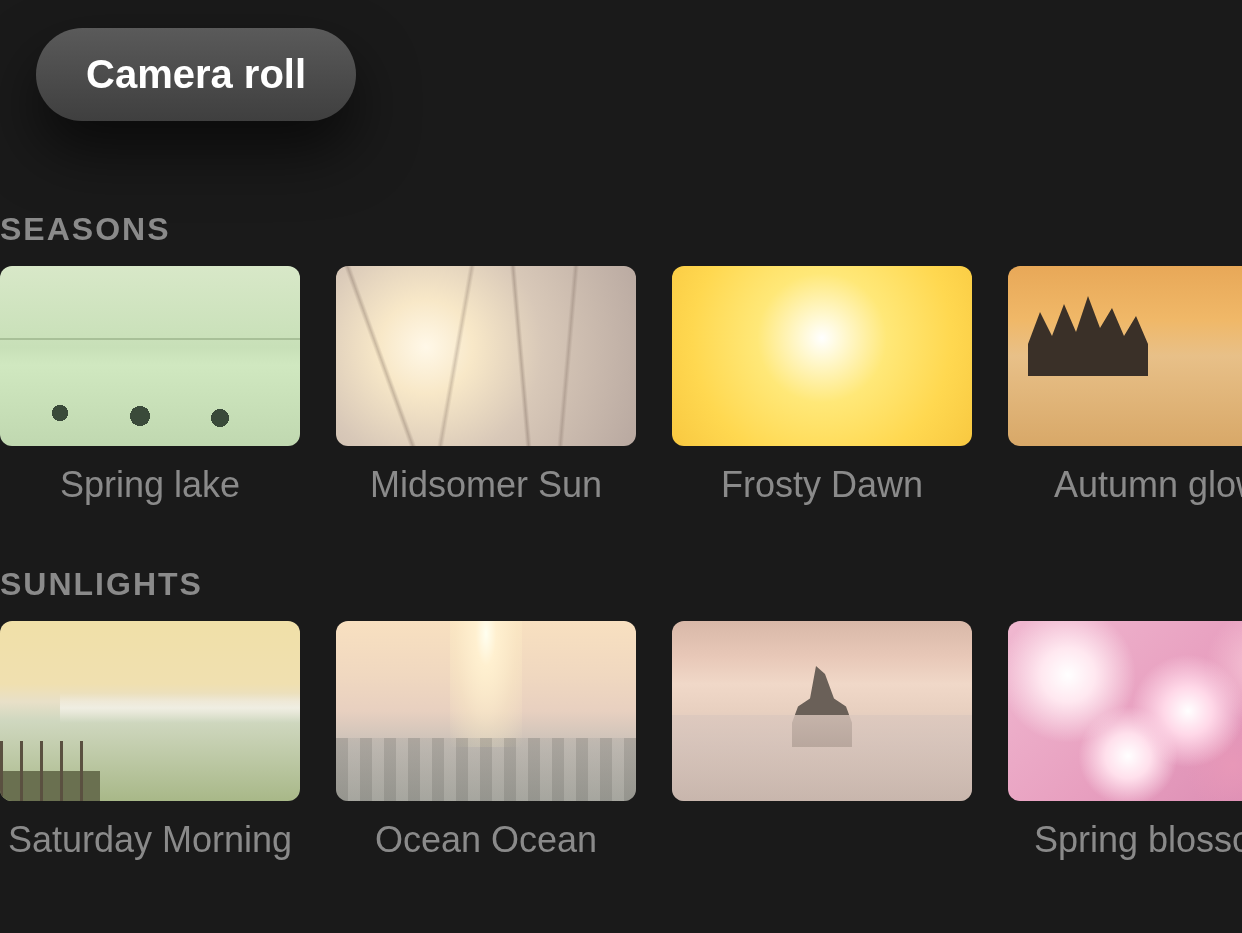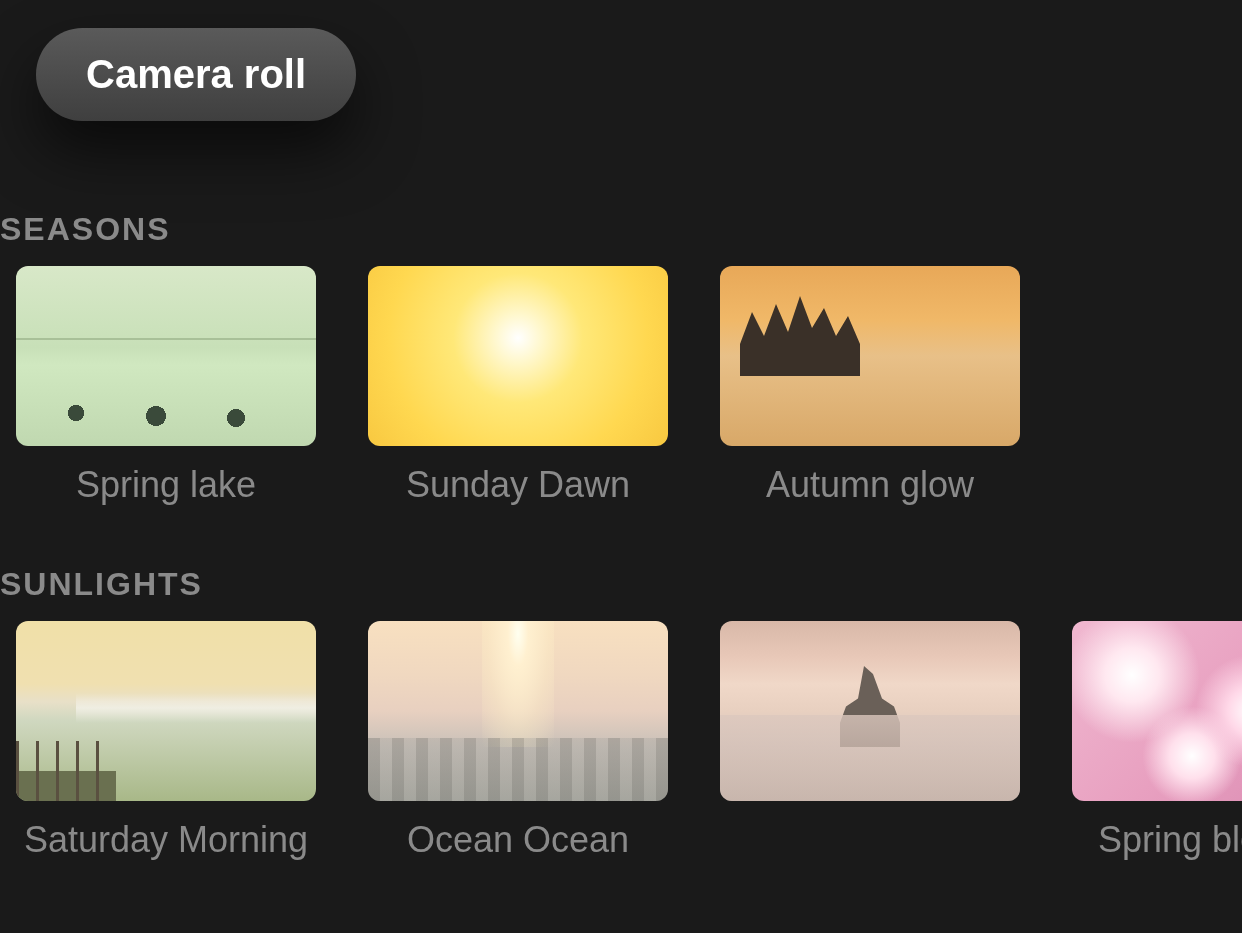--- a/index.html
+++ b/index.html
@@ -41,21 +41,20 @@
       margin-bottom: 18px;
     }
     .row {
       display: flex;
       gap: 36px;
     }
     .card {
       width: 300px;
       flex-shrink: 0;
       cursor: pointer;
-      margin-left: 16px;
     }
     .thumb {
       width: 300px;
       height: 180px;
       border-radius: 12px;
       position: relative;
       overflow: hidden;
     }
     .card-label {
       text-align: center;
@@ -210,22 +209,26 @@
 <button class="camera-roll-btn">Camera roll</button>
 
 <div class="section">
   <div class="section-title">SEASONS</div>
   <div class="row">
     <div class="card">
       <div class="thumb thumb-spring-lake"></div>
       <div class="card-label">Spring lake</div>
     </div>
     <div class="card">
+      <div class="thumb thumb-midsomer-sun"></div>
+      <div class="card-label">Midsomer Sun</div>
+    </div>
+    <div class="card">
       <div class="thumb thumb-frosty-dawn"></div>
-      <div class="card-label">Sunday Dawn</div>
+      <div class="card-label">Frosty Dawn</div>
     </div>
     <div class="card">
       <div class="thumb thumb-autumn"></div>
       <div class="card-label">Autumn glow</div>
     </div>
   </div>
 </div>
 
 <div class="section">
   <div class="section-title">SUNLIGHTS</div>

